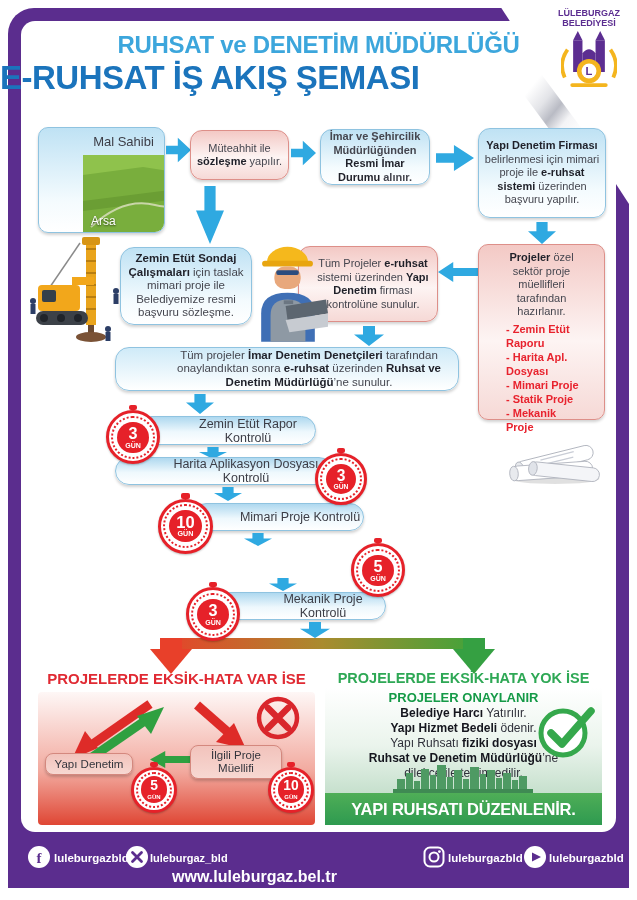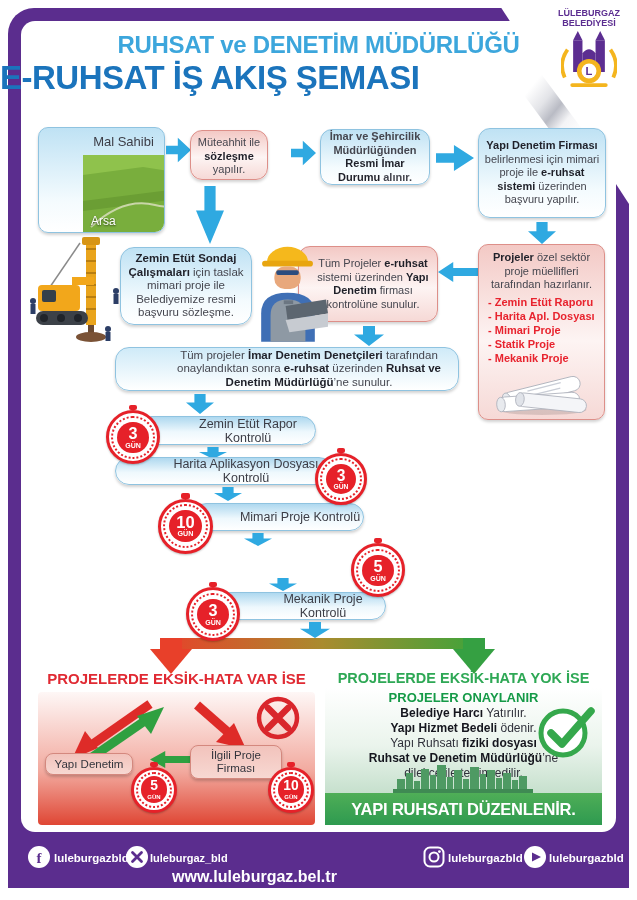--- a/index.html
+++ b/index.html
@@ -130,21 +130,21 @@
       <span class="caption">Arsa</span>
     </div>
   </div>
 
   <div class="arr" style="left:166px;top:137px;width:25px;height:26px;">
     <svg viewBox="0 0 36 30" preserveAspectRatio="none">
         <polygon points="0,10 17,10 17,1 36,15 17,29 17,20 0,20"></polygon>
       </svg>
   </div>
 
-  <div class="pb bt" style="left:190px;top:130px;width:78px;height:50px;display:flex;align-items:flex-start;justify-content:center;">
+  <div class="pb bt" style="left:190px;top:130px;width:99px;height:50px;display:flex;align-items:center;justify-content:center;">
     <div><span>Müteahhit ile </span><b>sözleşme</b><span> yapılır.</span></div>
   </div>
 
   <div class="arr" style="left:291px;top:140px;width:25px;height:26px;">
     <svg viewBox="0 0 36 30" preserveAspectRatio="none">
         <polygon points="0,10 17,10 17,1 36,15 17,29 17,20 0,20"></polygon>
       </svg>
   </div>
 
   <div class="bb bt" style="left:320px;top:129px;width:110px;height:56px;display:flex;align-items:center;justify-content:center;font-weight:bold;">
@@ -217,21 +217,21 @@
       <polygon points="40,87 85,80 85,94 44,100" fill="#C7CBD1"></polygon>
     </svg>
   </div>
 
   <div class="arr" style="left:438px;top:262px;width:40px;height:20px;">
     <svg viewBox="0 0 42 20" preserveAspectRatio="none">
         <polygon points="42,6 16,6 16,0 0,10 16,20 16,14 42,14"></polygon>
       </svg>
   </div>
 
-  <div class="pb" style="left:478px;top:244px;width:127px;height:176px;border-radius:10px;padding:6px 2px;">
+  <div class="pb" style="left:478px;top:244px;width:127px;height:176px;border-radius:10px;padding:6px 20px;">
     <div style="font-size:11px;line-height:13.5px;">
       <b>Projeler</b><span> özel sektör proje müellifleri tarafından hazırlanır.</span>
     </div>
     <div class="red-items">
       <div>- Zemin Etüt Raporu</div>
       <div>- Harita Apl. Dosyası</div>
       <div>- Mimari Proje</div>
       <div>- Statik Proje</div>
       <div>- Mekanik Proje</div>
     </div>
@@ -391,21 +391,21 @@
       </svg>
     </div>
     <div class="fail-box" style="left:7px;top:61px;width:88px;height:22px;">Yapı Denetim</div>
     <div class="arr" style="left:112px;top:59px;width:40px;height:17px;">
       <svg viewBox="0 0 42 20" preserveAspectRatio="none">
           <polygon points="42,6 16,6 16,0 0,10 16,20 16,14 42,14" style="fill:#2FA040"></polygon>
         </svg>
     </div>
     <div class="fail-box" style="left:152px;top:53px;width:92px;height:34px;flex-direction:column;">
       <div>İlgili Proje</div>
-      <div>Firması</div>
+      <div>Müellifi</div>
     </div>
     <div class="timer" style="--s:46px;left:93px;top:70px;">
       <div class="t-btn"></div>
         <div class="t-face">
           <div class="t-core">
             <span class="t-days">5</span>
             <span class="t-unit">GÜN</span>
           </div>
         </div>
     </div>

